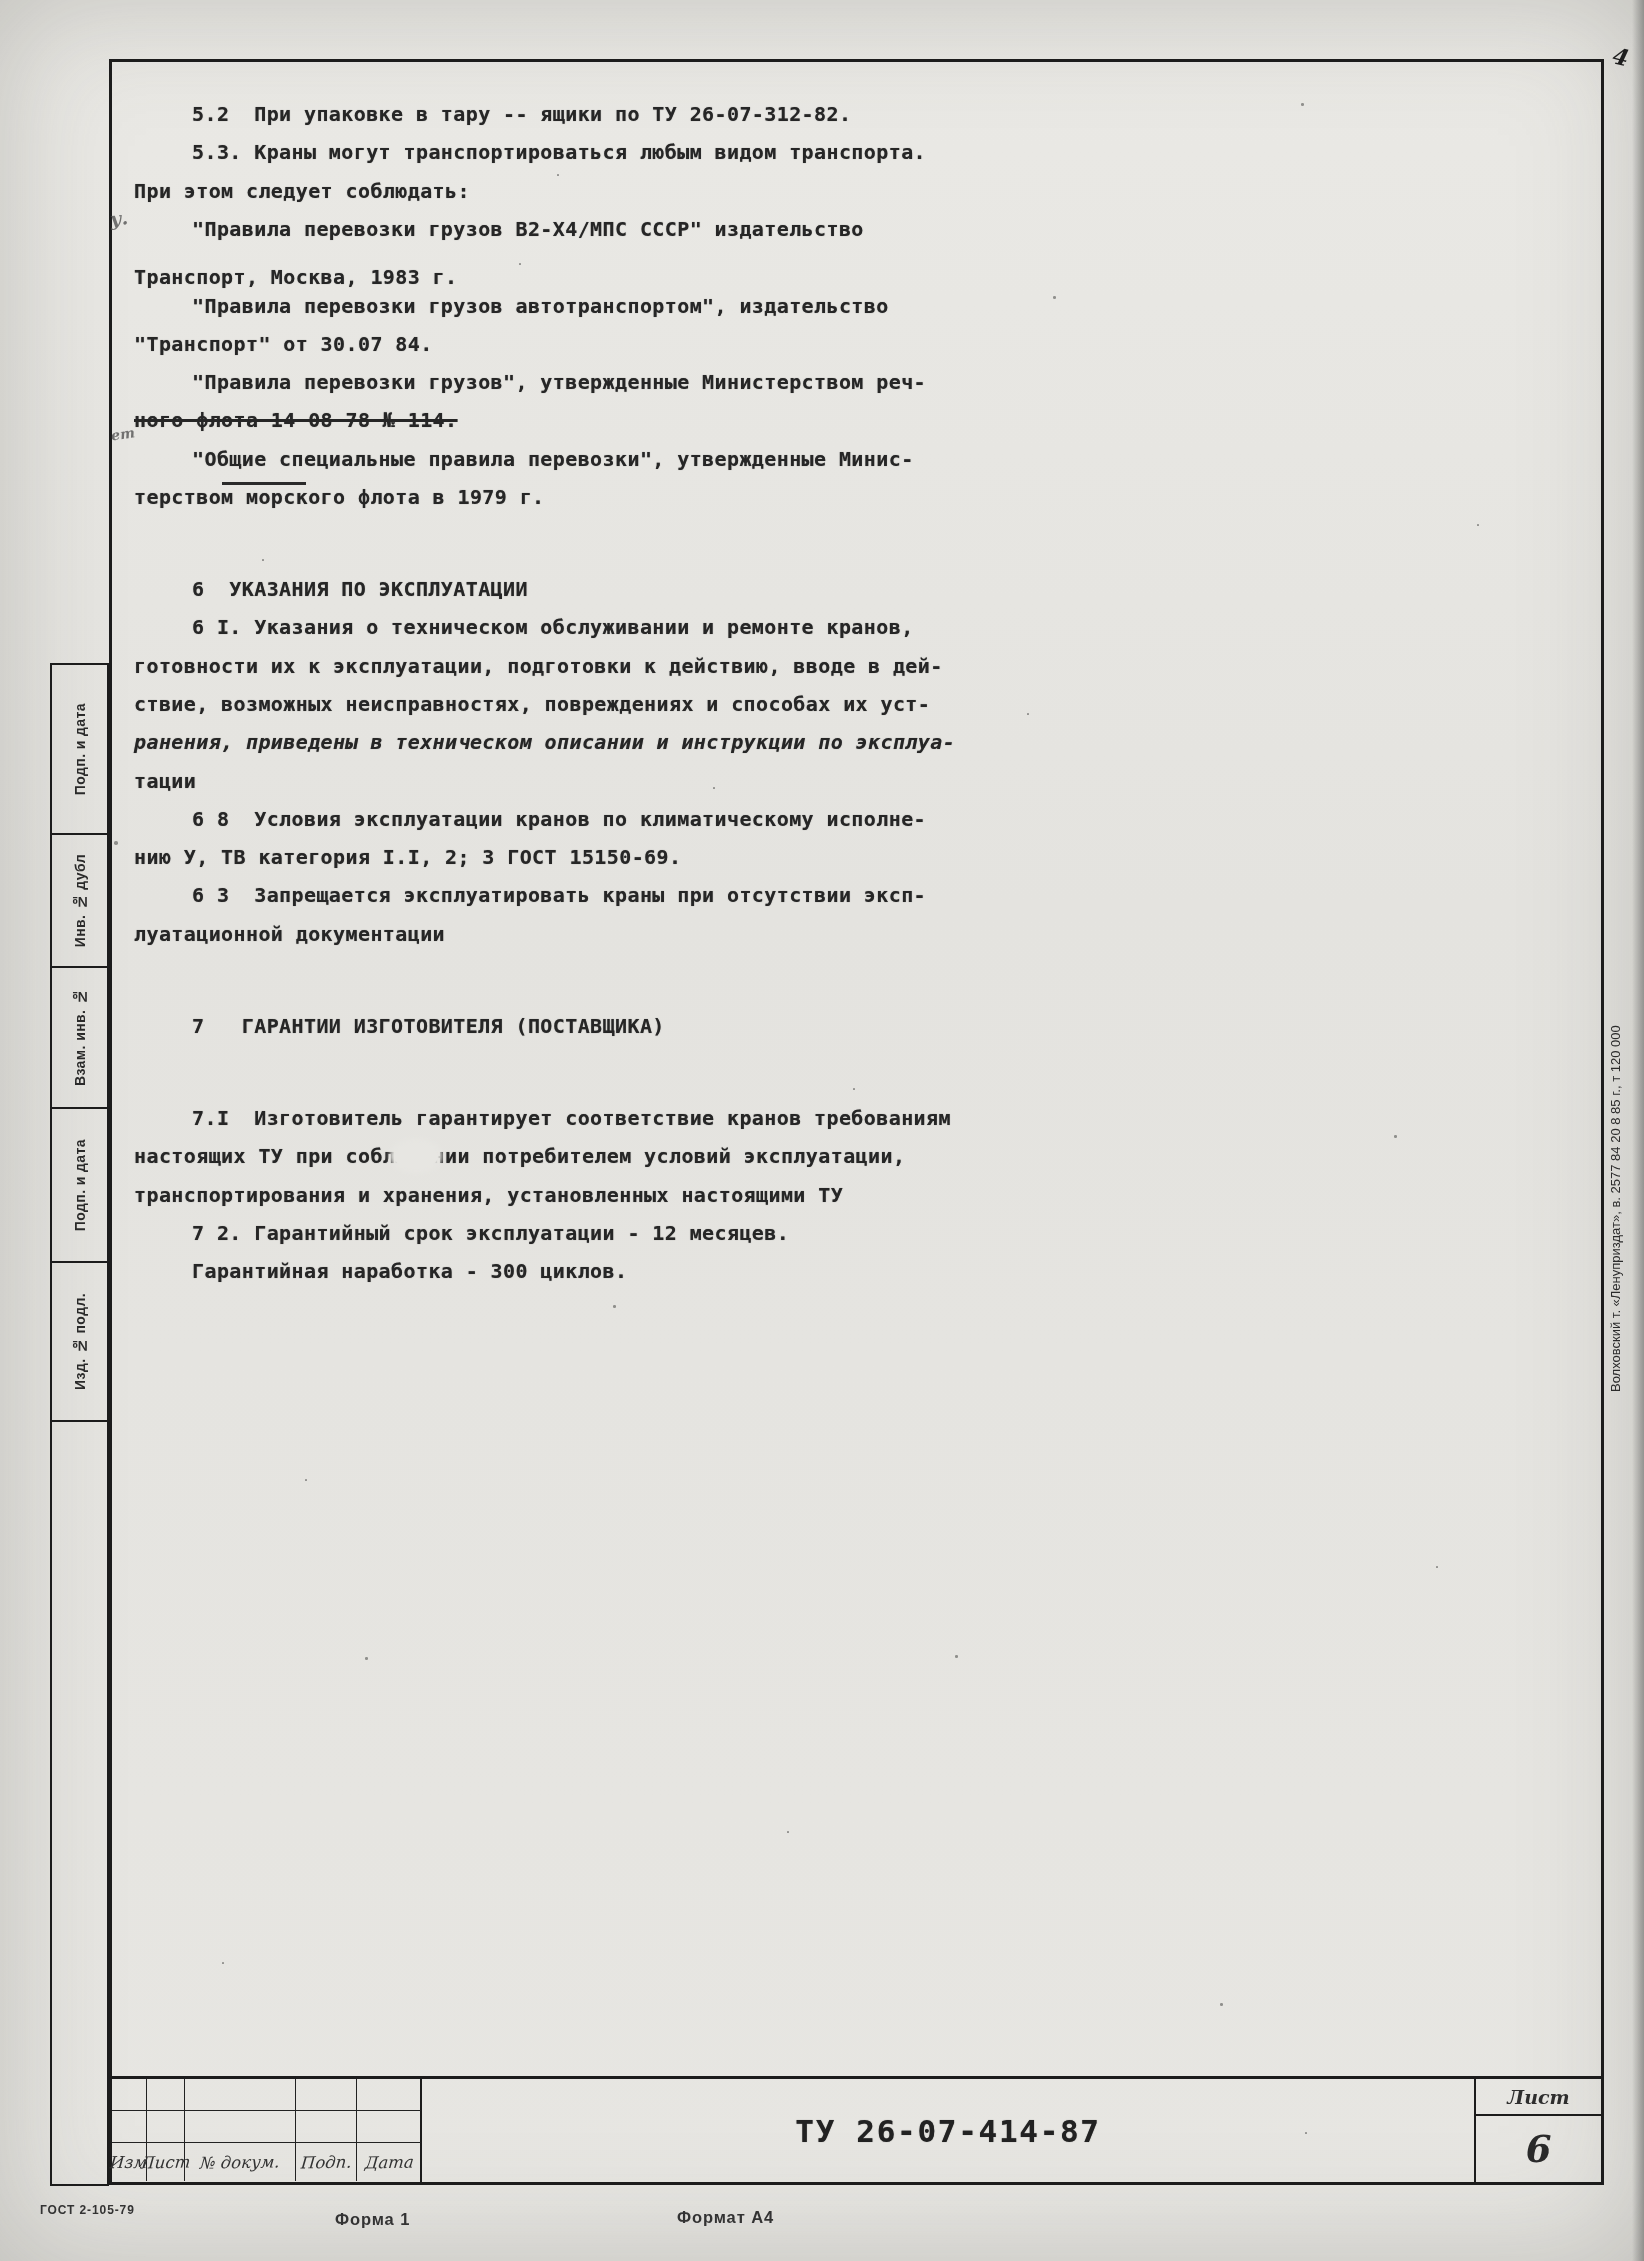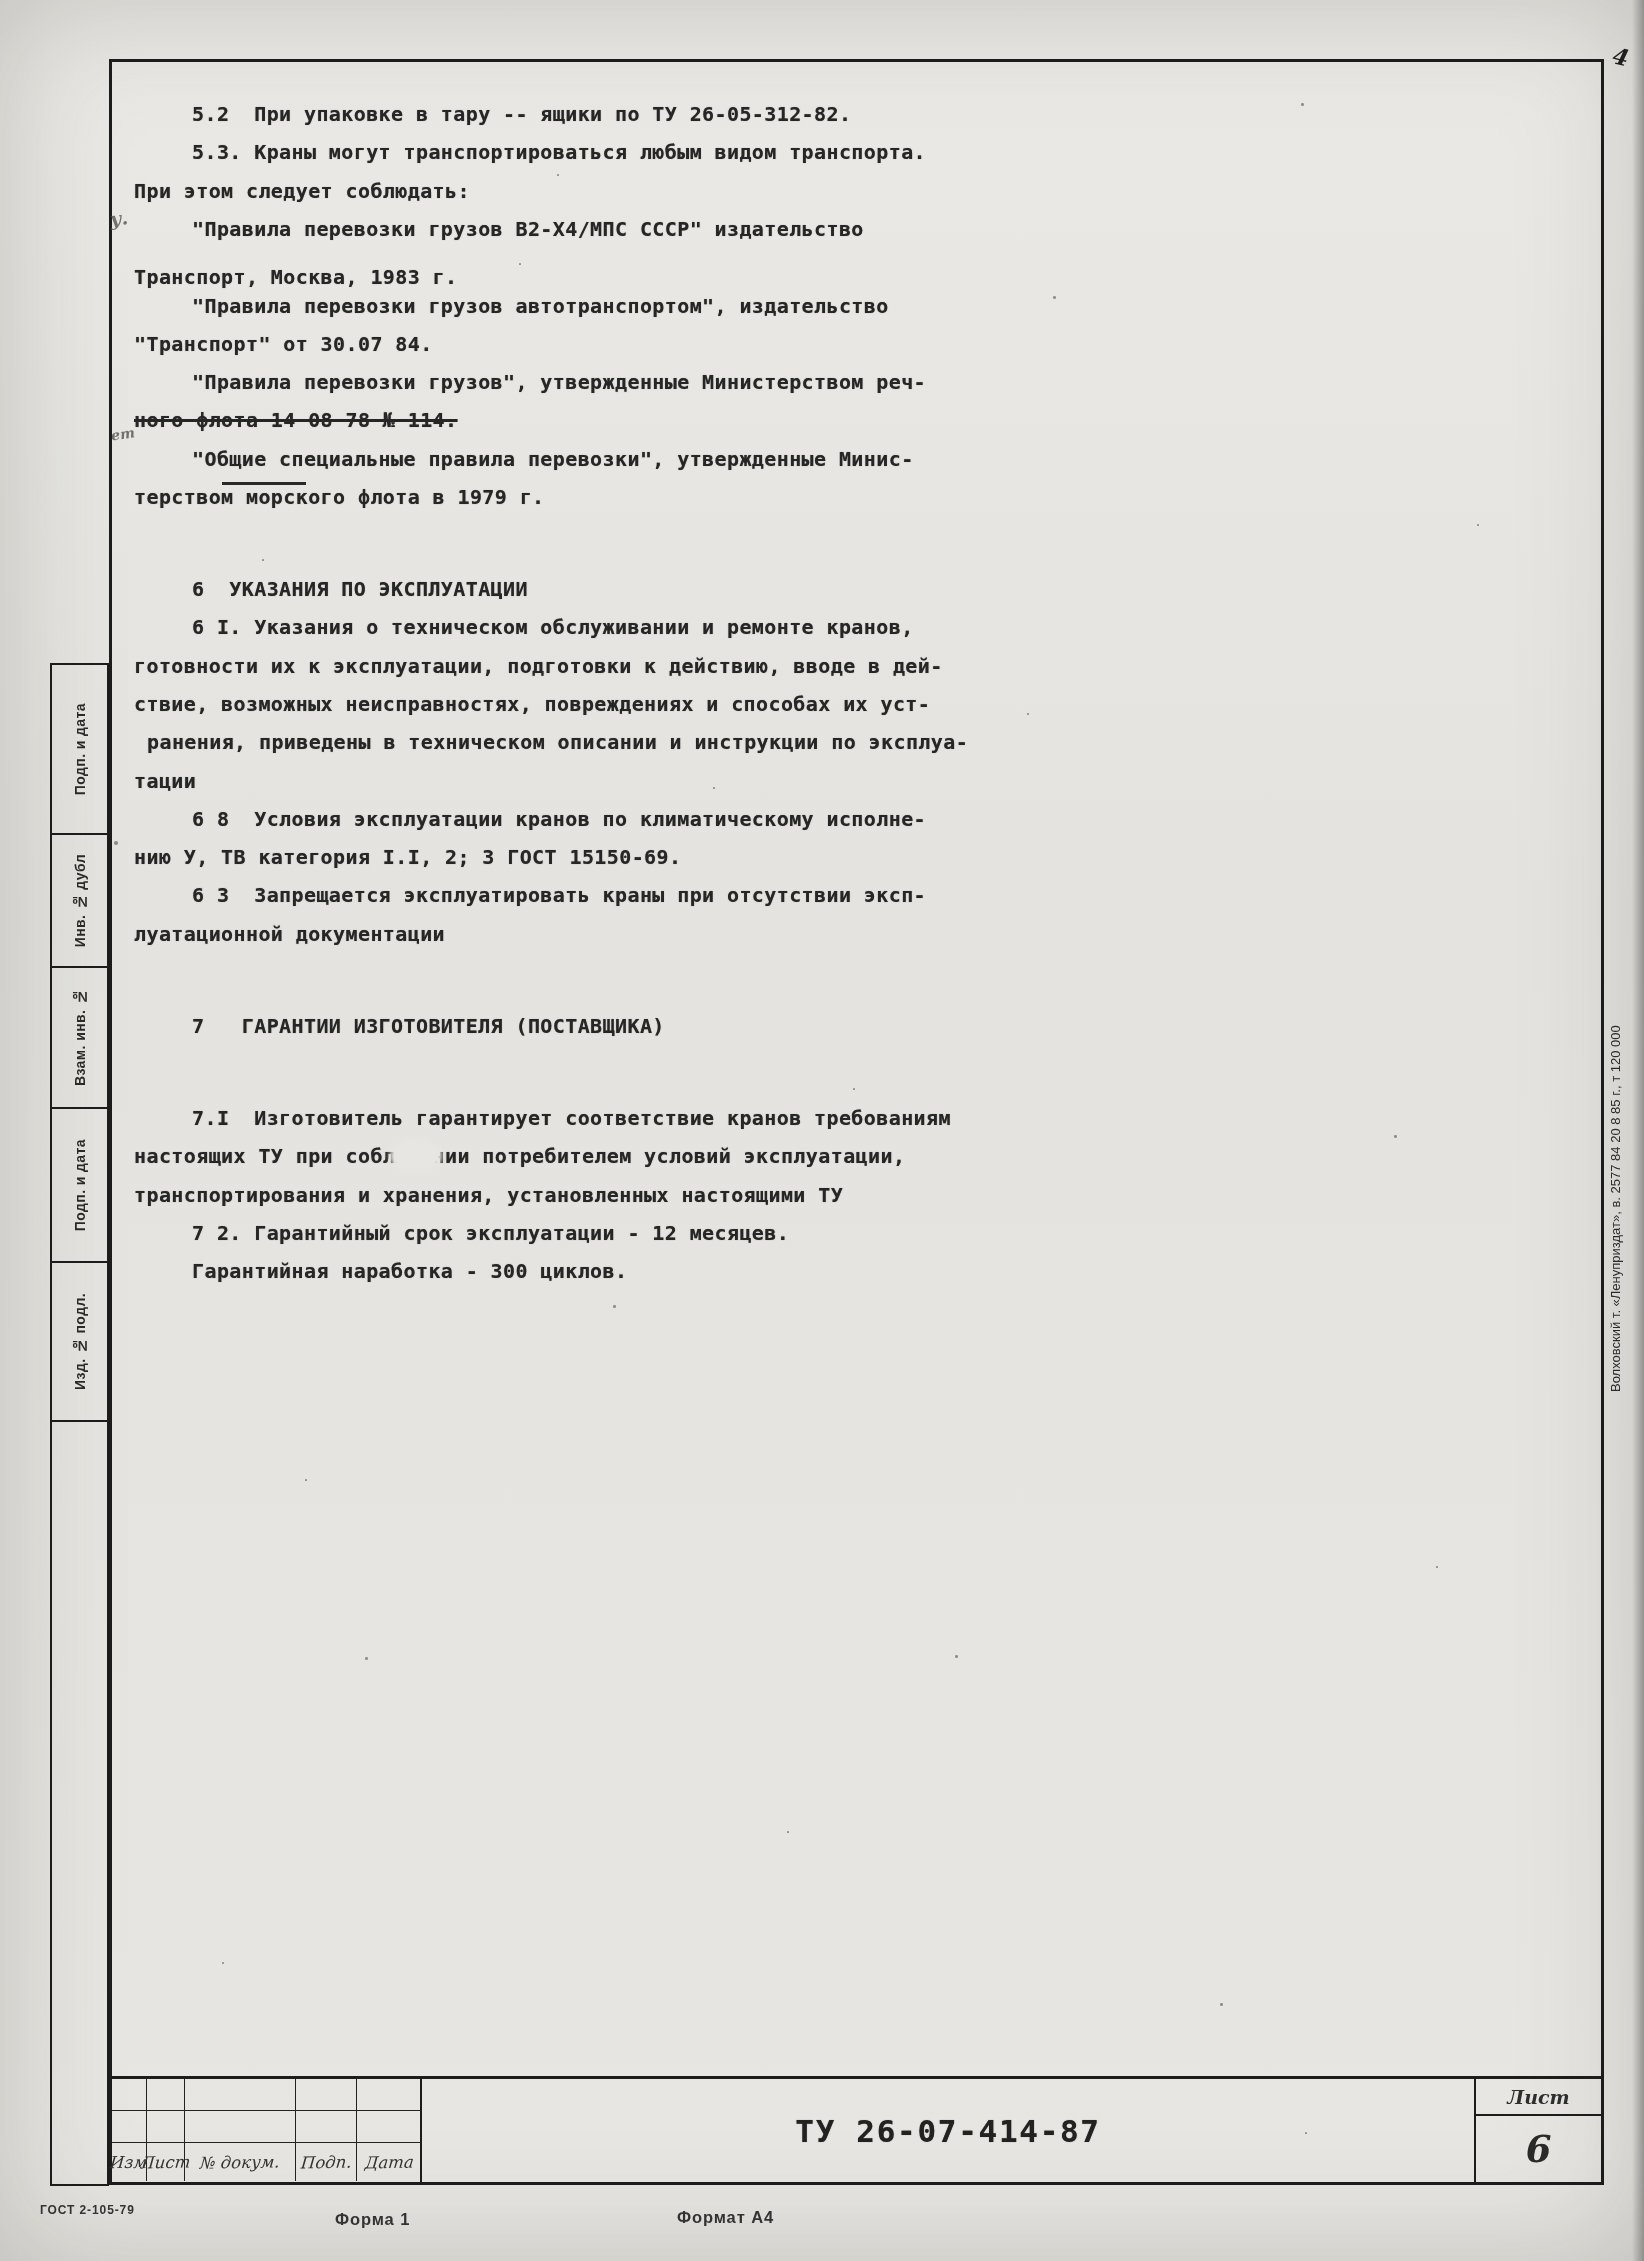--- a/index.html
+++ b/index.html
@@ -126,36 +126,36 @@
   .speck{position:absolute;background:#3a3a38;border-radius:50%;opacity:.5;}
 </style>
 </head>
 <body>
 
 <div class="page">
 
   <div class="frame">
 
     <div class="text-area" id="text-area">
-        <div class="tline" style="top: 39px; left: 80px;">5.2  При упаковке в тару -- ящики по ТУ 26-05-312-82.</div>
+        <div class="tline" style="top: 39px; left: 80px;">5.2  При упаковке в тару -- ящики по ТУ 26-07-312-82.</div>
         <div class="tline" style="top: 77px; left: 80px;">5.3. Краны могут транспортироваться любым видом транспорта.</div>
         <div class="tline" style="top: 116px; left: 22px;">При этом следует соблюдать:</div>
         <div class="tline" style="top: 154px; left: 80px;">"Правила перевозки грузов В2-Х4/МПС СССР" издательство</div>
         <div class="tline" style="top: 202px; left: 22px;">Транспорт, Москва, 1983 г.</div>
         <div class="tline" style="top: 231px; left: 80px;">"Правила перевозки грузов автотранспортом", издательство</div>
         <div class="tline" style="top: 269px; left: 22px;">"Транспорт" от 30.07 84.</div>
         <div class="tline" style="top: 307px; left: 80px;">"Правила перевозки грузов", утвержденные Министерством реч-</div>
         <div class="tline strike" style="top: 345px; left: 22px;">ного флота 14 08 78 № 114.</div>
         <div class="tline" style="top: 384px; left: 80px;">"Общие специальные правила перевозки", утвержденные Минис-</div>
         <div class="tline" style="top: 422px; left: 22px;">терством морского флота в 1979 г.</div>
         <div class="tline" style="top: 514px; left: 80px;">6  УКАЗАНИЯ ПО ЭКСПЛУАТАЦИИ</div>
         <div class="tline" style="top: 552px; left: 80px;">6 I. Указания о техническом обслуживании и ремонте кранов,</div>
         <div class="tline" style="top: 591px; left: 22px;">готовности их к эксплуатации, подготовки к действию, вводе в дей-</div>
         <div class="tline" style="top: 629px; left: 22px;">ствие, возможных неисправностях, повреждениях и способах их уст-</div>
-        <div class="tline" style="top: 667px; left: 35px;">ранения, приведены в техническом описании и инструкции по эксплуа-</div>
+        <div class="tline" style="top: 667px; left: 22px; font-style: italic;">ранения, приведены в техническом описании и инструкции по эксплуа-</div>
         <div class="tline" style="top: 706px; left: 22px;">тации</div>
         <div class="tline" style="top: 744px; left: 80px;">6 8  Условия эксплуатации кранов по климатическому исполне-</div>
         <div class="tline" style="top: 782px; left: 22px;">нию У, ТВ категория I.I, 2; 3 ГОСТ 15150-69.</div>
         <div class="tline" style="top: 820px; left: 80px;">6 3  Запрещается эксплуатировать краны при отсутствии эксп-</div>
         <div class="tline" style="top: 859px; left: 22px;">луатационной документации</div>
         <div class="tline" style="top: 951px; left: 80px;">7   ГАРАНТИИ ИЗГОТОВИТЕЛЯ (ПОСТАВЩИКА)</div>
         <div class="tline" style="top: 1043px; left: 80px;">7.I  Изготовитель гарантирует соответствие кранов требованиям</div>
         <div class="tline" style="top: 1081px; left: 22px;">настоящих ТУ при соблюдении потребителем условий эксплуатации,</div>
         <div class="tline" style="top: 1120px; left: 22px;">транспортирования и хранения, установленных настоящими ТУ</div>
         <div class="tline" style="top: 1158px; left: 80px;">7 2. Гарантийный срок эксплуатации - 12 месяцев.</div>

